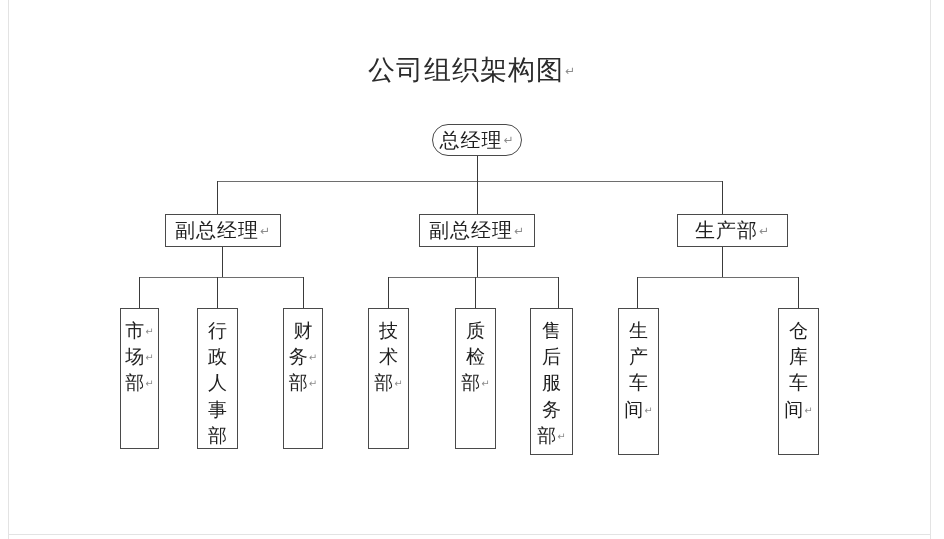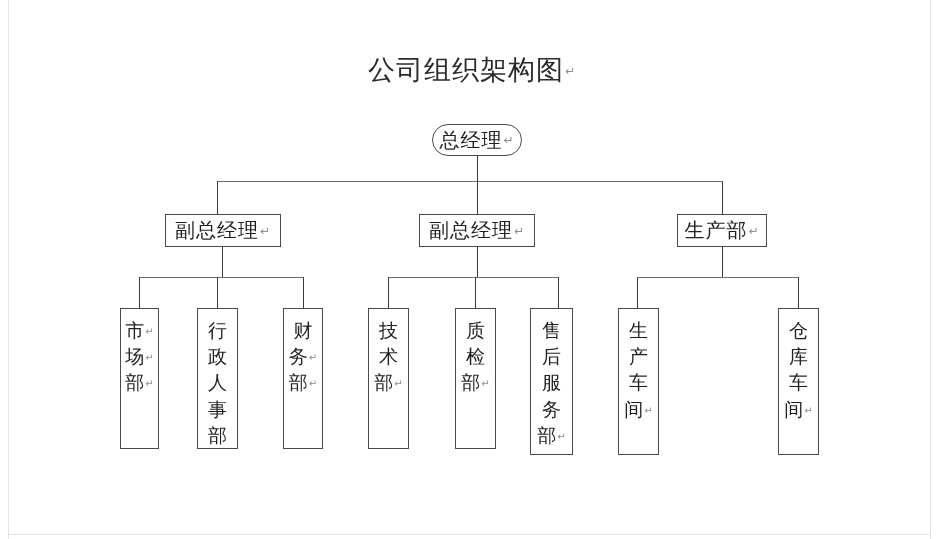--- a/index.html
+++ b/index.html
@@ -112,21 +112,21 @@
   <div class="node horiz" style="left:165px; top:214px; width:116px; height:33px;">
     <span>副总经理</span>
       <span class="pilcrow">↵</span>
   </div>
 
   <div class="node horiz" style="left:419px; top:214px; width:116px; height:33px;">
     <span>副总经理</span>
       <span class="pilcrow">↵</span>
   </div>
 
-  <div class="node horiz" style="left:677px; top:214px; width:90px; height:33px;">
+  <div class="node horiz" style="left:677px; top:214px; width:111px; height:33px;">
     <span>生产部</span>
       <span class="pilcrow">↵</span>
   </div>
 
   <div class="line v" style="left:222px; top:247px; height:30px;"></div>
   <div class="line h soft" style="left:139px; top:277px; width:164px;"></div>
   <div class="line v" style="left:139px; top:277px; height:31px;"></div>
   <div class="line v" style="left:217px; top:277px; height:31px;"></div>
   <div class="line v" style="left:303px; top:277px; height:31px;"></div>
 

